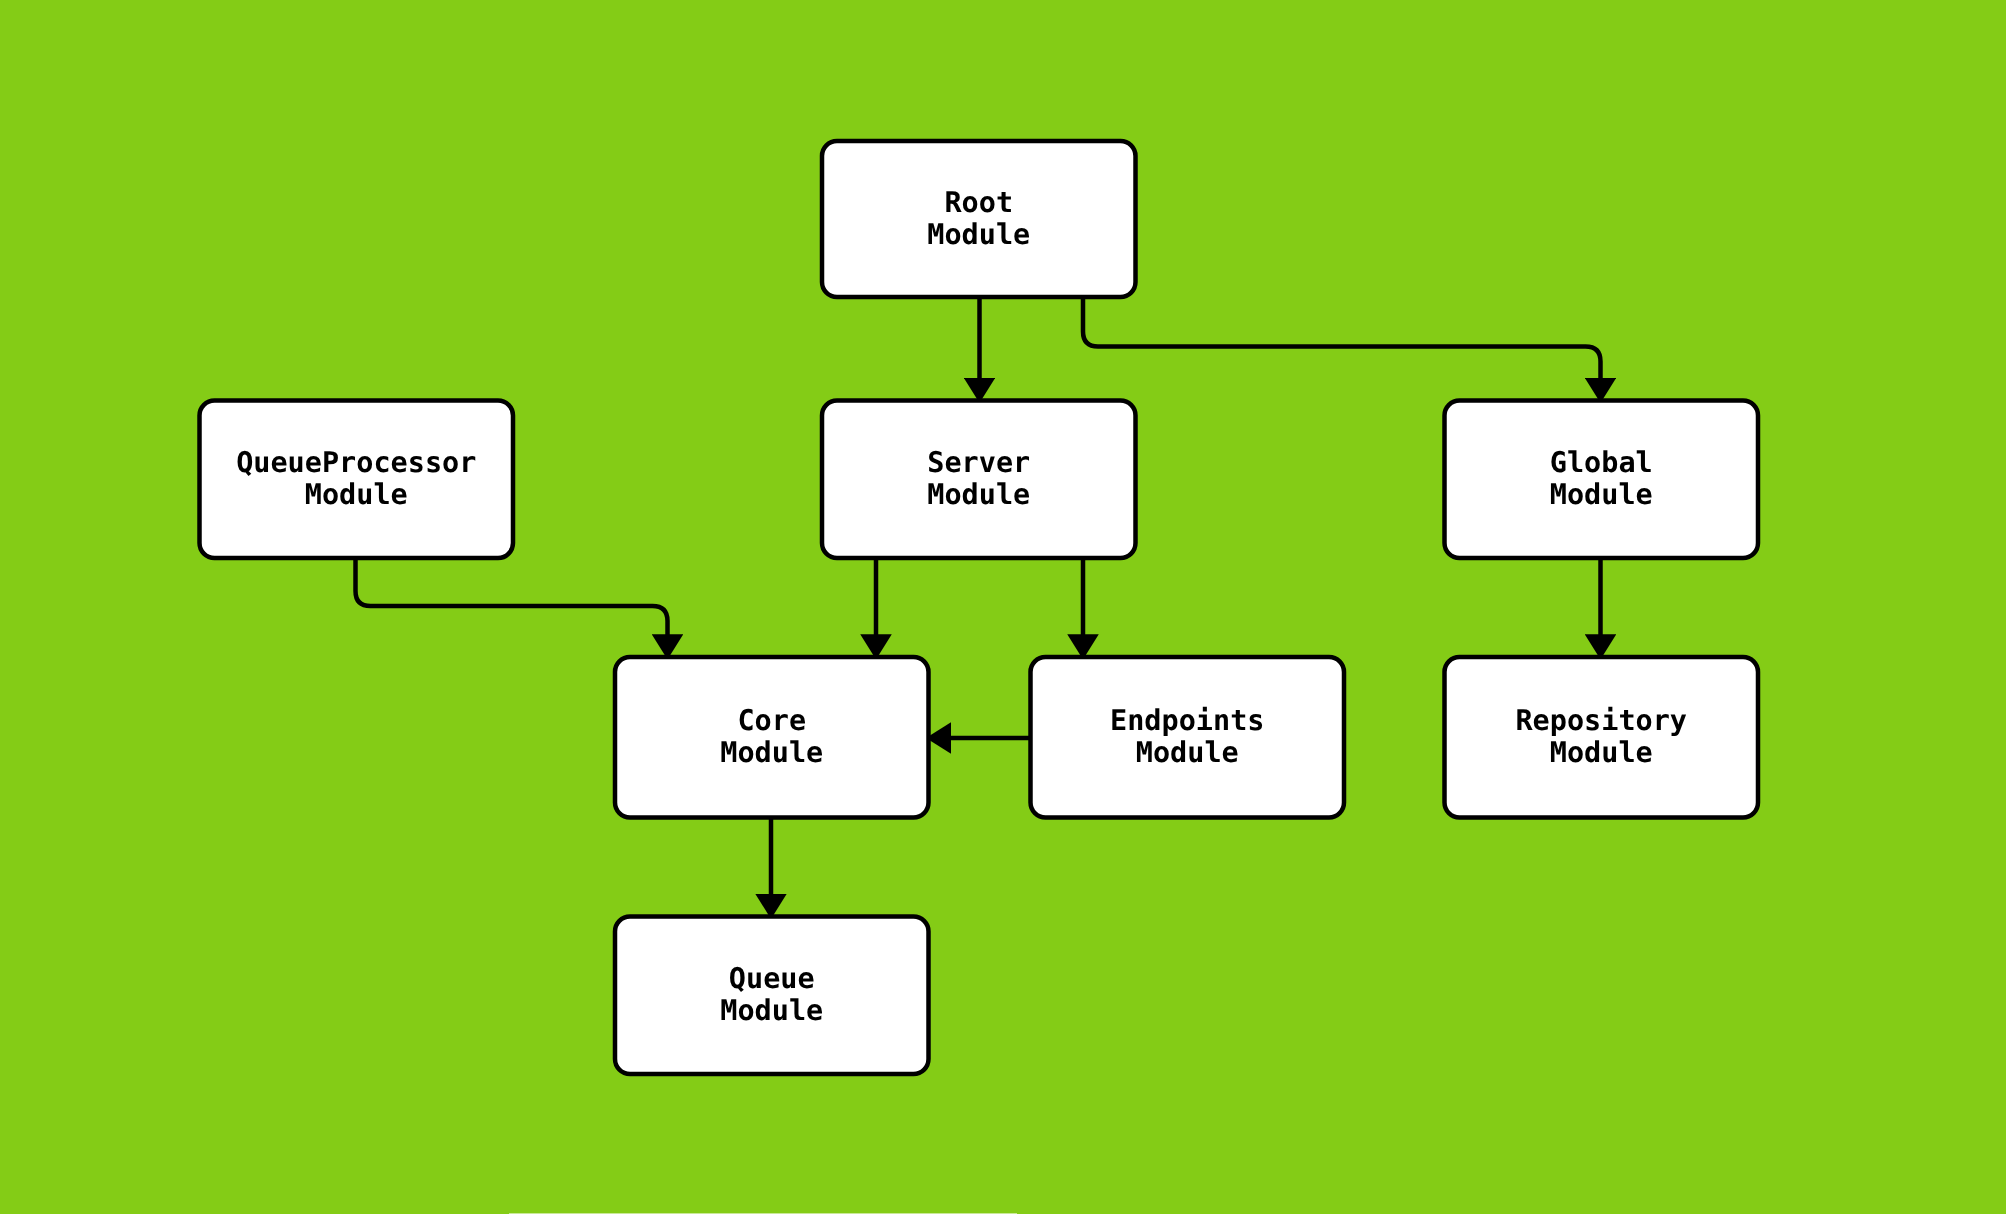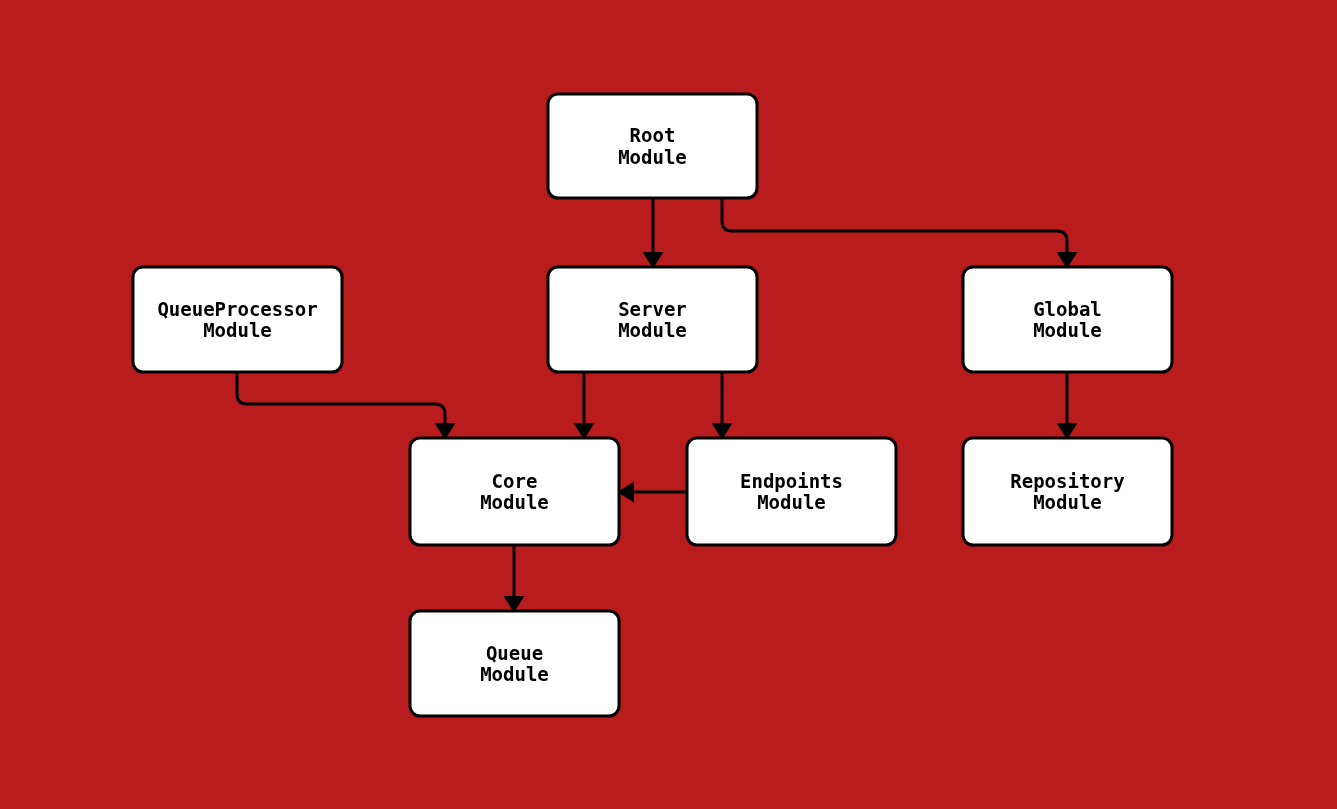--- a/index.html
+++ b/index.html
@@ -4,21 +4,21 @@
 <style>
   html, body {
     margin: 0;
     padding: 0;
     background: #ffffff;
   }
   .stage {
     position: relative;
     width: 1337px;
     height: 809px;
-    background: #b91c1c;
+    background: #84cc16;
     overflow: hidden;
     font-family: "DejaVu Sans Mono", monospace;
   }
   svg text {
     font-family: "DejaVu Sans Mono", monospace;
     font-weight: bold;
   }
 </style>
 </head>
 <body>

